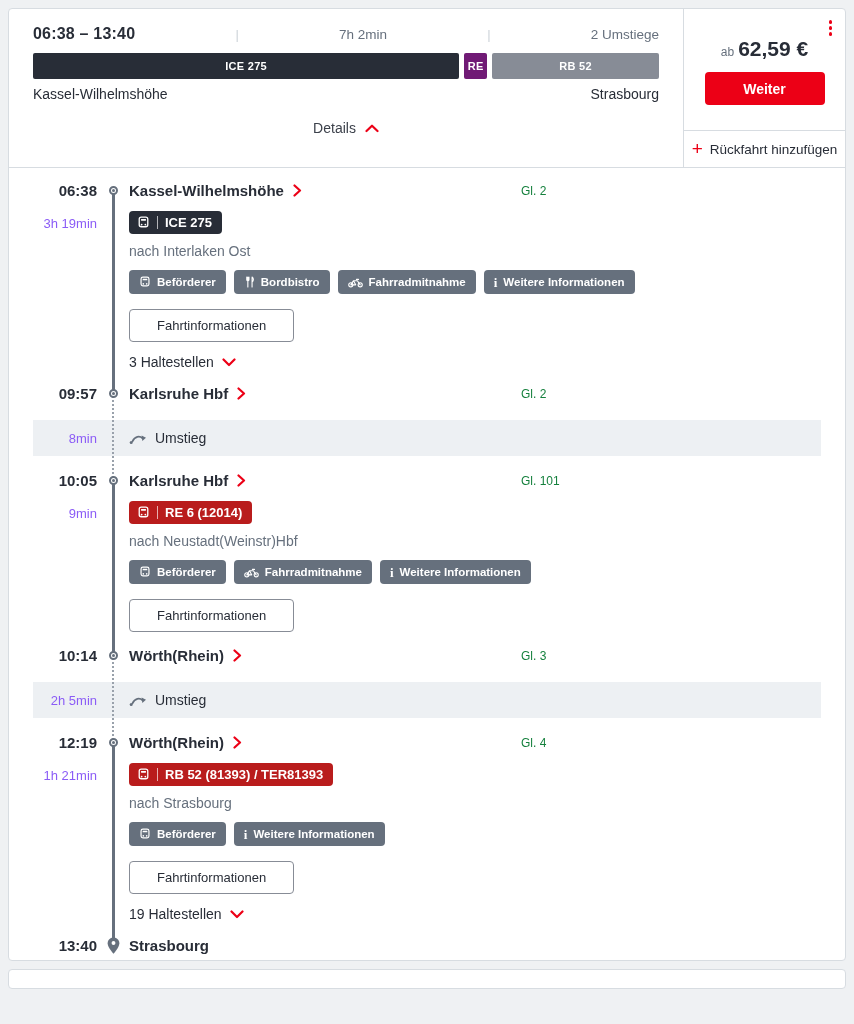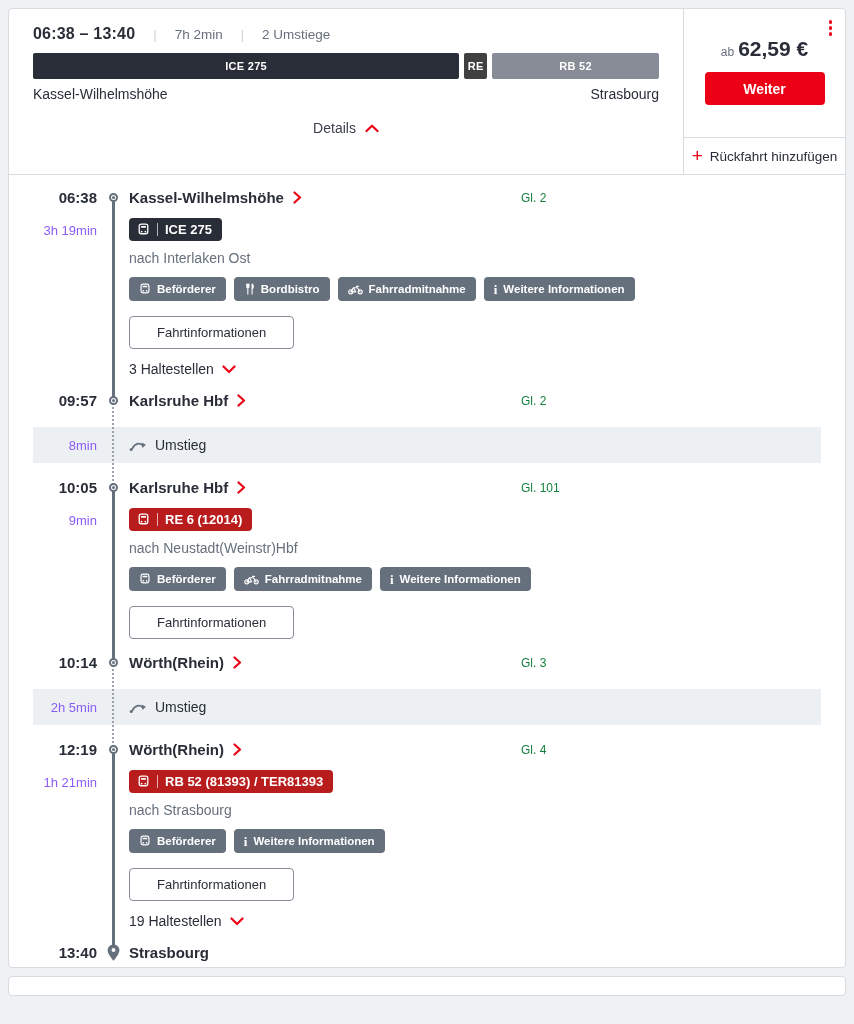--- a/index.html
+++ b/index.html
@@ -10,41 +10,41 @@
     font-family:"Liberation Sans", sans-serif;
     color:#282d37;
   }
   .card {
     margin:8px; background:#fff;
     border:1px solid #d7dce1; border-radius:4px;
   }
   
   .header-grid { display:grid; grid-template-columns:1fr 162px; border-bottom:1px solid #d7dce1; }
   .header-left { padding:16px 24px 10px 24px; }
-  .hl-line1 { display:flex; align-items:baseline; gap:18px; }
+  .hl-line1 { display:flex; align-items:baseline; gap:18px;justify-content:space-between; }
   .time-range { font-size:16px; font-weight:800; letter-spacing:.2px; }
   .pipe { color:#cdd3d9; font-size:13px; }
   .meta { color:#66707d; font-size:13.5px; }
   .train-bar { display:flex; gap:5px; margin-top:10px; height:26px; }
   .seg { border-radius:2px; display:flex; align-items:center; justify-content:center;
          color:#fff; font-size:11px; font-weight:700; letter-spacing:.3px; }
   .seg.s0 { flex:429 0 0; background:#282d37; }
-  .seg.s1 { flex:23 0 0;  background:#404040; }
+  .seg.s1 { flex:23 0 0;  background:#701a75; }
   .seg.s2 { flex:168 0 0; background:#878c96; }
   .stations { display:flex; justify-content:space-between; font-size:14px; margin-top:7px; }
   .details-toggle { margin-top:18px; display:flex; justify-content:center; align-items:center;
                     gap:9px; color:#3c414b; font-size:14px; cursor:pointer; }
   
   .price-panel { border-left:1px solid #d7dce1; position:relative; display:flex; flex-direction:column; }
   .kebab { position:absolute; top:7px; right:9px; display:flex; flex-direction:column; gap:2.5px; padding:4px; cursor:pointer; }
   .kebab i { width:3.5px; height:3.5px; border-radius:50%; background:#ec0016; }
   .price-row { margin-top:28px; text-align:center; }
   .ab { color:#66707d; font-size:12px; margin-right:4px;margin-top:46px; }
   .price { font-size:21px; font-weight:800; }
-  .weiter { margin:11px auto 16px; display:block; width:120px; height:33px; background:#ec0016; color:#fff;
+  .weiter { margin:11px auto 9px; display:block; width:120px; height:33px; background:#ec0016; color:#fff;
             border:none; border-radius:4px; font-weight:700; font-size:14px; font-family:inherit; cursor:pointer; }
   .panel-divider { border-top:1px solid #d7dce1; margin-top:16px; }
   .add-return { flex:1; display:flex; align-items:center; justify-content:center; gap:7px;
                 font-size:13.5px; cursor:pointer; min-height:36px; }
   .plus { color:#ec0016; font-size:19px; font-weight:400; line-height:1; margin-top:-2px; }
   
   .details { padding:14px 24px 6px 24px; position:relative; }
   .trow { display:grid; grid-template-columns:64px 32px 392px 1fr; align-items:center; }
   .t-time { text-align:right; font-weight:700; font-size:15px; }
   .t-dur  { text-align:right; color:#8b5cf6; font-size:13px; padding-top:17px; }

